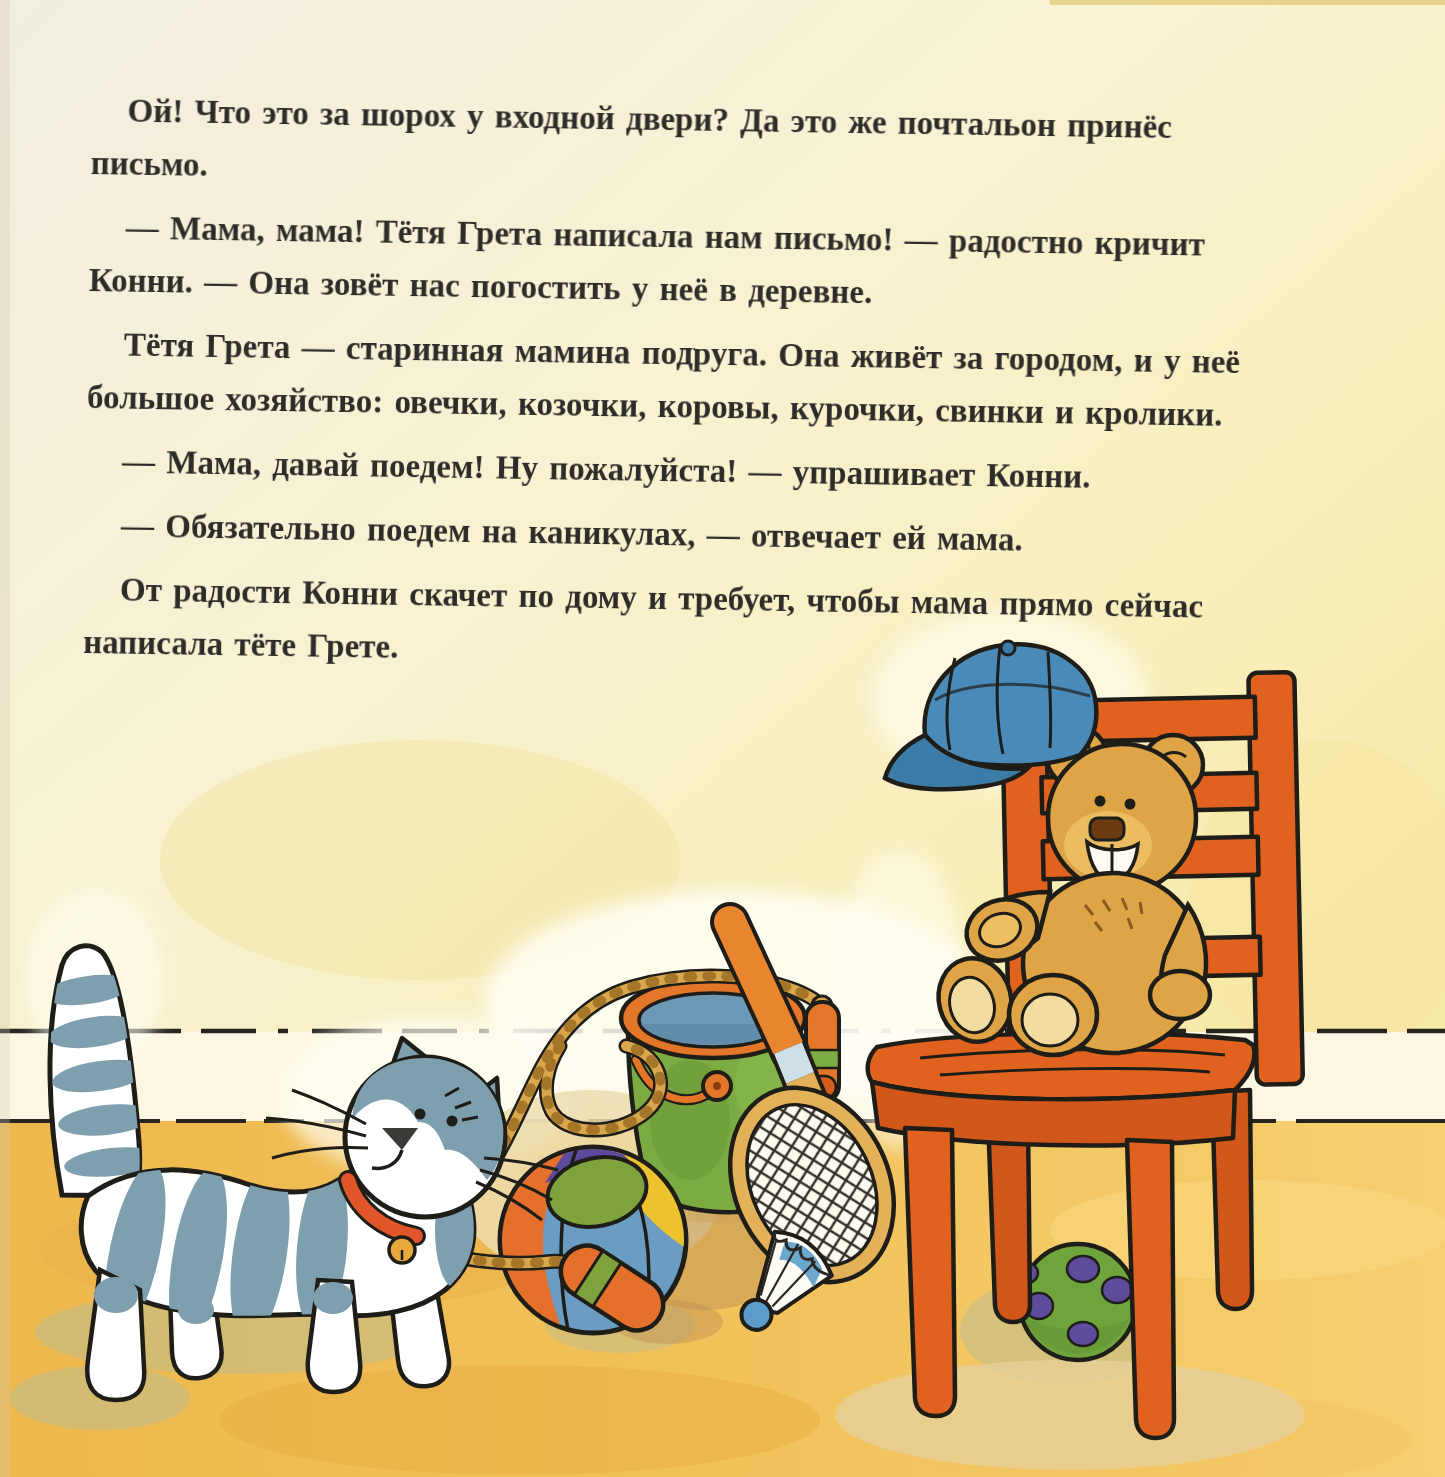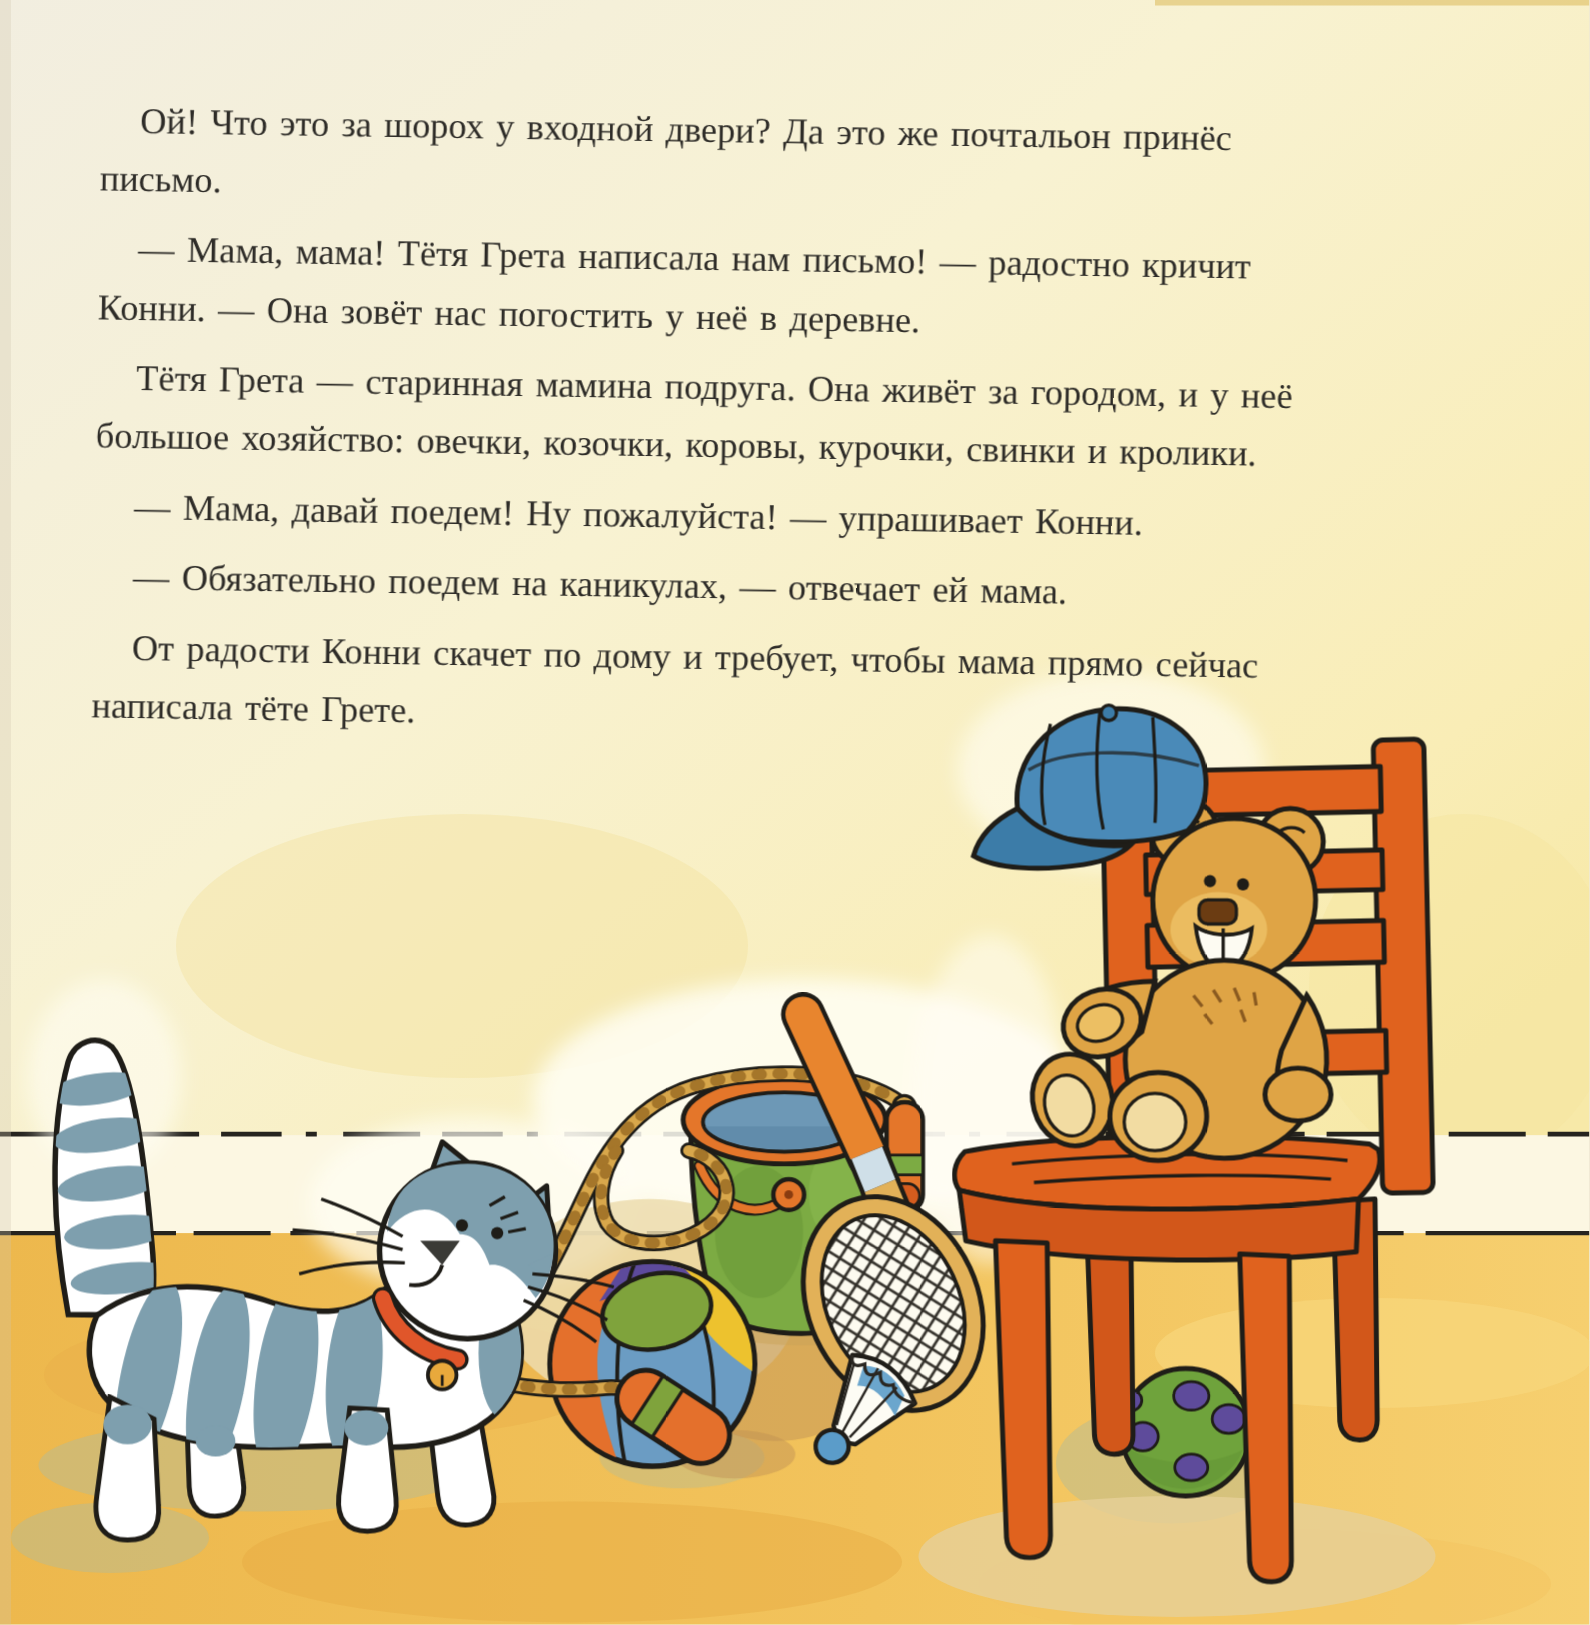--- a/index.html
+++ b/index.html
@@ -1,19 +1,20 @@
 <!DOCTYPE html>
 <html><head>
 <meta charset="utf-8">
 <style>
   html,body{margin:0;padding:0;background:#e9e4d2;}
   .page{
     position:relative;width:1445px;height:1477px;overflow:hidden;
     font-family:"Liberation Serif","DejaVu Serif",serif;
     background:#f6f0d6;
+    font-weight:bold;
   }
   .illustration{position:absolute;left:0;top:0;width:1445px;height:1477px;}
   .text-block{
     position:absolute;left:92px;top:84px;width:1330px;
     transform:rotate(0.9deg);transform-origin:0 0;
     color:#2e2c28;font-size:33px;line-height:53px;word-spacing:3px;
   }
   .text-block p{margin:0 0 11px 0;text-indent:36px;white-space:pre-line;}
 </style>
 </head>

